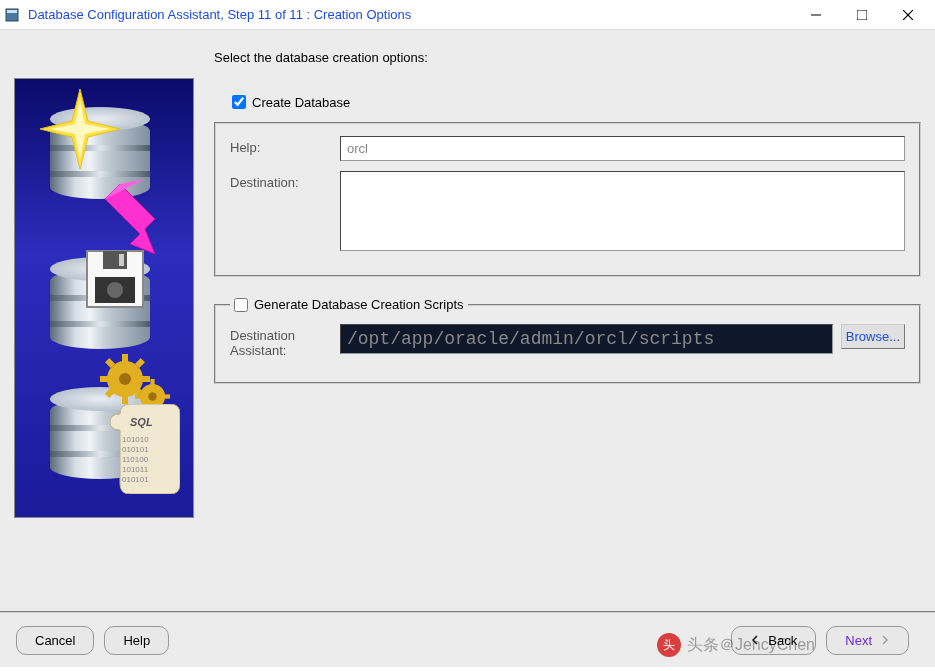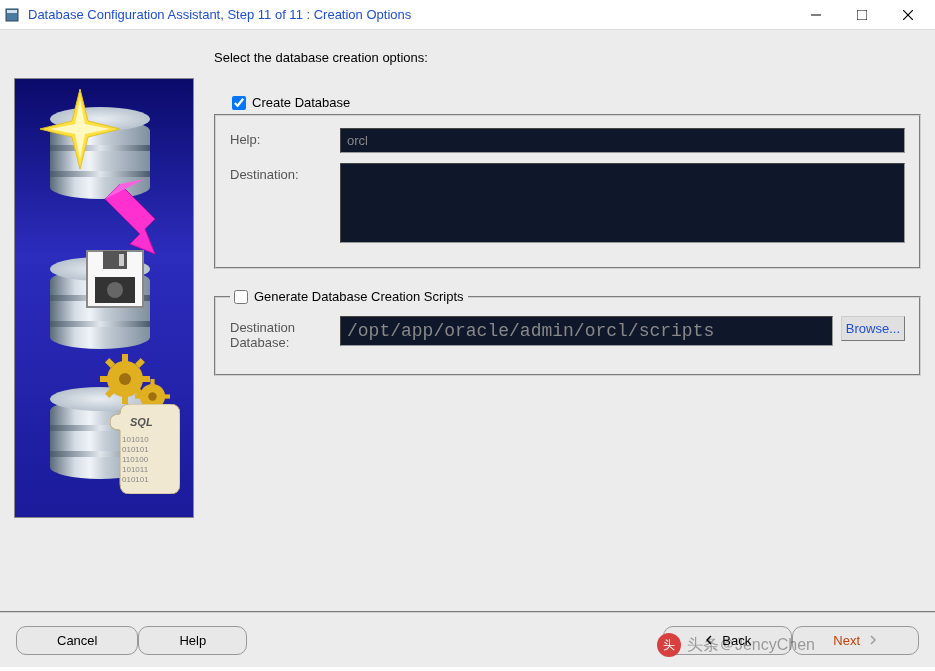--- a/index.html
+++ b/index.html
@@ -100,22 +100,21 @@
 }
 
 .intro-text {
   font-size: 13px;
   margin-bottom: 30px;
   color: #000;
 }
 
 .checkbox-row {
   display: flex;
-  align-items: center;
-  margin-bottom: 4px;
+  margin-bottom: 12px;
 }
 .checkbox-row input[type="checkbox"] {
   width: 14px; height: 14px; margin-right: 6px;
 }
 .checkbox-row label { font-size: 13px; }
 .indent { margin-left: 18px; }
 
 fieldset {
   border: 2px groove #d0d0d0;
   padding: 12px 14px 14px 14px;
@@ -141,21 +140,21 @@
   width: 110px;
   font-size: 13px;
   padding-top: 4px;
   color: #555;
 }
 .field-input {
   flex: 1;
   padding: 4px 6px;
   font-size: 13px;
   border: 1px inset #999;
-  background: #0f172a;
+  background: #ffffff;
   color: #888;
 }
 textarea.field-input {
   height: 80px;
   resize: none;
   font-family: Arial, sans-serif;
 }
 .dest-input {
   flex: 1;
   padding: 4px 6px;
@@ -177,32 +176,33 @@
 
 .bottom-bar {
   height: 56px;
   background: #ececec;
   border-top: 2px groove #d0d0d0;
   display: flex;
   align-items: center;
   padding: 0 16px;
 }
 .nav-btn {
-  padding: 6px 40px;
+  padding: 6px 18px;
   font-size: 13px;
   border: 1px solid #999;
   border-radius: 10px;
   background: #e8e8e8;
   cursor: pointer;
+  margin-right: 10px;
   display: inline-flex;
   align-items: center;
   gap: 8px;
 }
 .spacer { flex: 1; }
-.disabled-btn { color: #c2410c; }
+.disabled-btn { color: #6d28d9; }
 
 .watermark {
   position: absolute;
   bottom: 14px;
   right: 120px;
   font-size: 16px;
   color: rgba(0,0,0,0.35);
   display: flex;
   align-items: center;
   gap: 6px;
@@ -346,21 +346,21 @@
         <textarea class="field-input" disabled="" style=""></textarea>
       </div>
     </fieldset>
 
     <fieldset>
       <legend>
         <input type="checkbox" style="">
         <span>Generate Database Creation Scripts</span>
       </legend>
       <div class="field-row">
-        <div class="field-label">Destination Database:</div>
+        <div class="field-label">Destination Assistant:</div>
         <input type="text" class="dest-input" disabled="" value="/opt/app/oracle/admin/orcl/scripts" style="">
         <button class="browse-btn" disabled="">Browse...</button>
       </div>
     </fieldset>
   </div>
 </div>
 
 <div class="bottom-bar">
   <button class="nav-btn">Cancel</button>
   <button class="nav-btn">Help</button>

